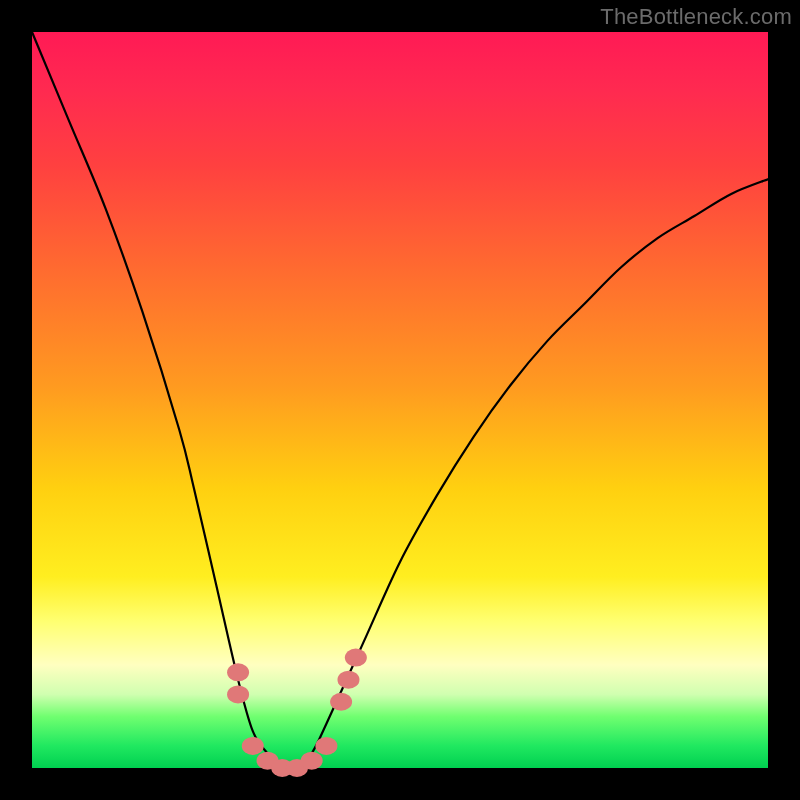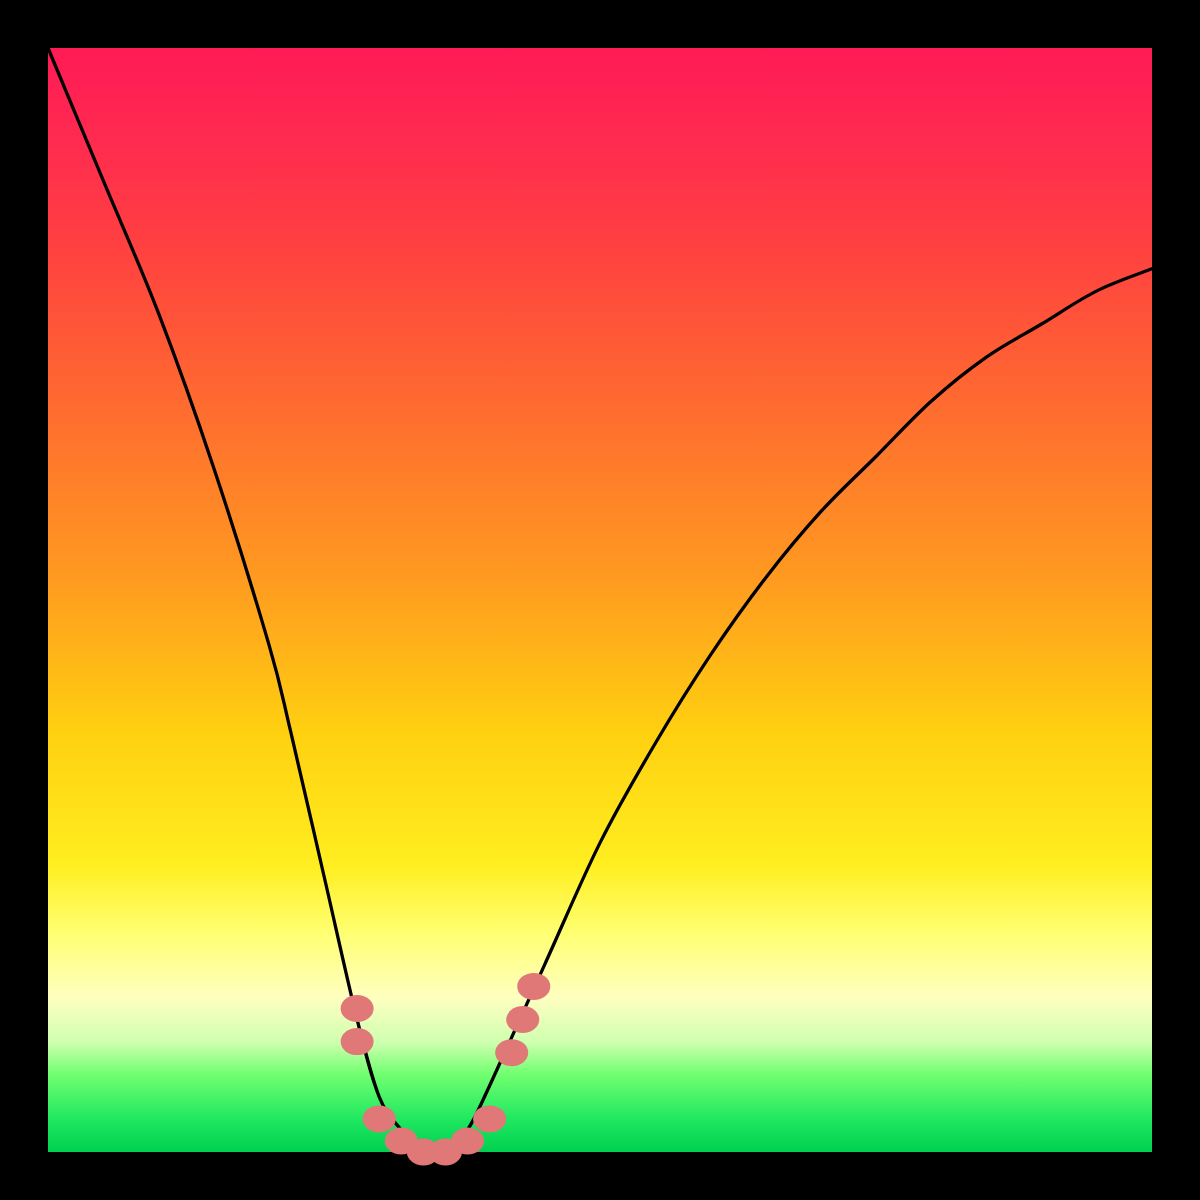--- a/index.html
+++ b/index.html
@@ -78,13 +78,14 @@
           <ellipse cx="264.96" cy="736" rx="11" ry="9" class="blob"></ellipse>
           <ellipse cx="279.68" cy="728.64" rx="11" ry="9" class="blob"></ellipse>
           <ellipse cx="294.40000000000003" cy="713.92" rx="11" ry="9" class="blob"></ellipse>
           <ellipse cx="309.12" cy="669.76" rx="11" ry="9" class="blob"></ellipse>
           <ellipse cx="316.48" cy="647.6800000000001" rx="11" ry="9" class="blob"></ellipse>
           <ellipse cx="323.84" cy="625.6" rx="11" ry="9" class="blob"></ellipse>
         </g>
     </svg>
 
   </div>
+  <div class="watermark">TheBottleneck.com</div>
 </div>
 
 </body></html>

